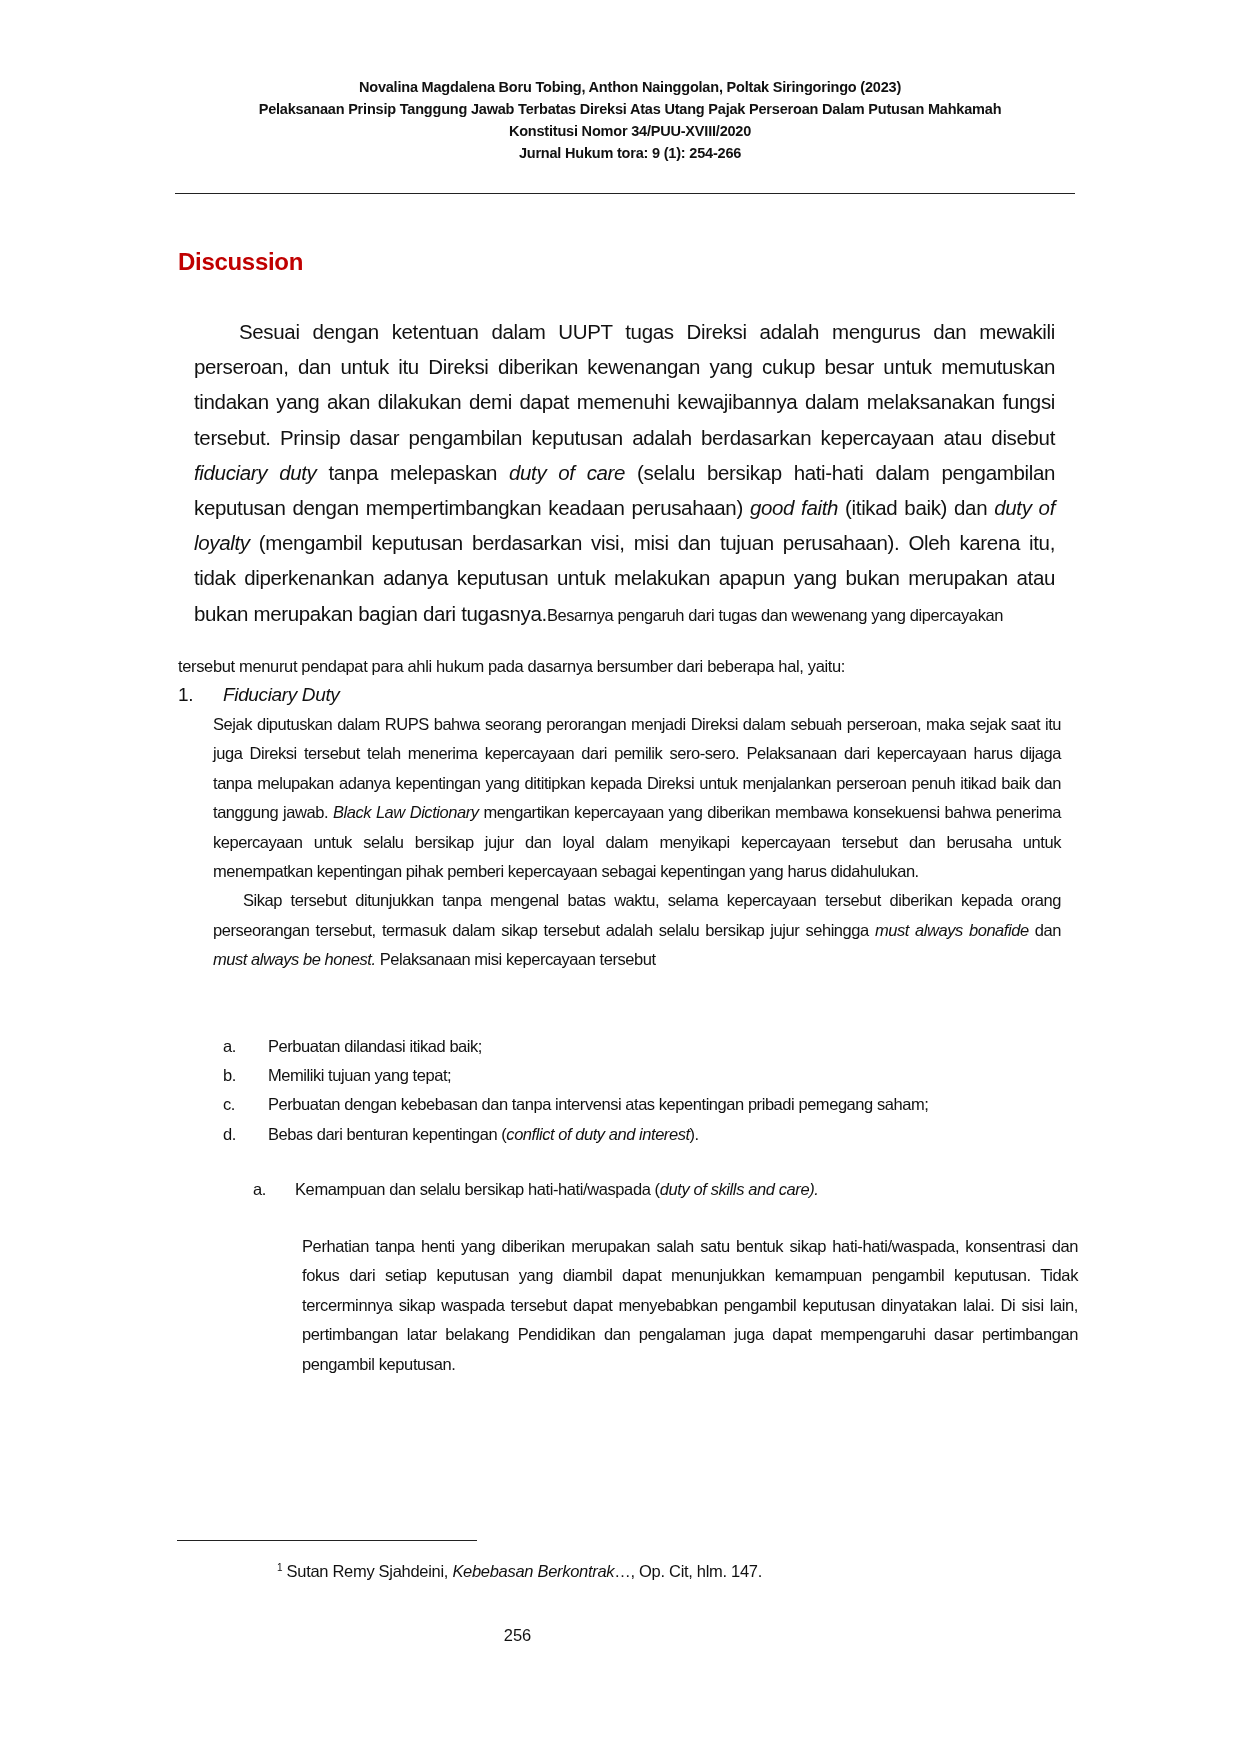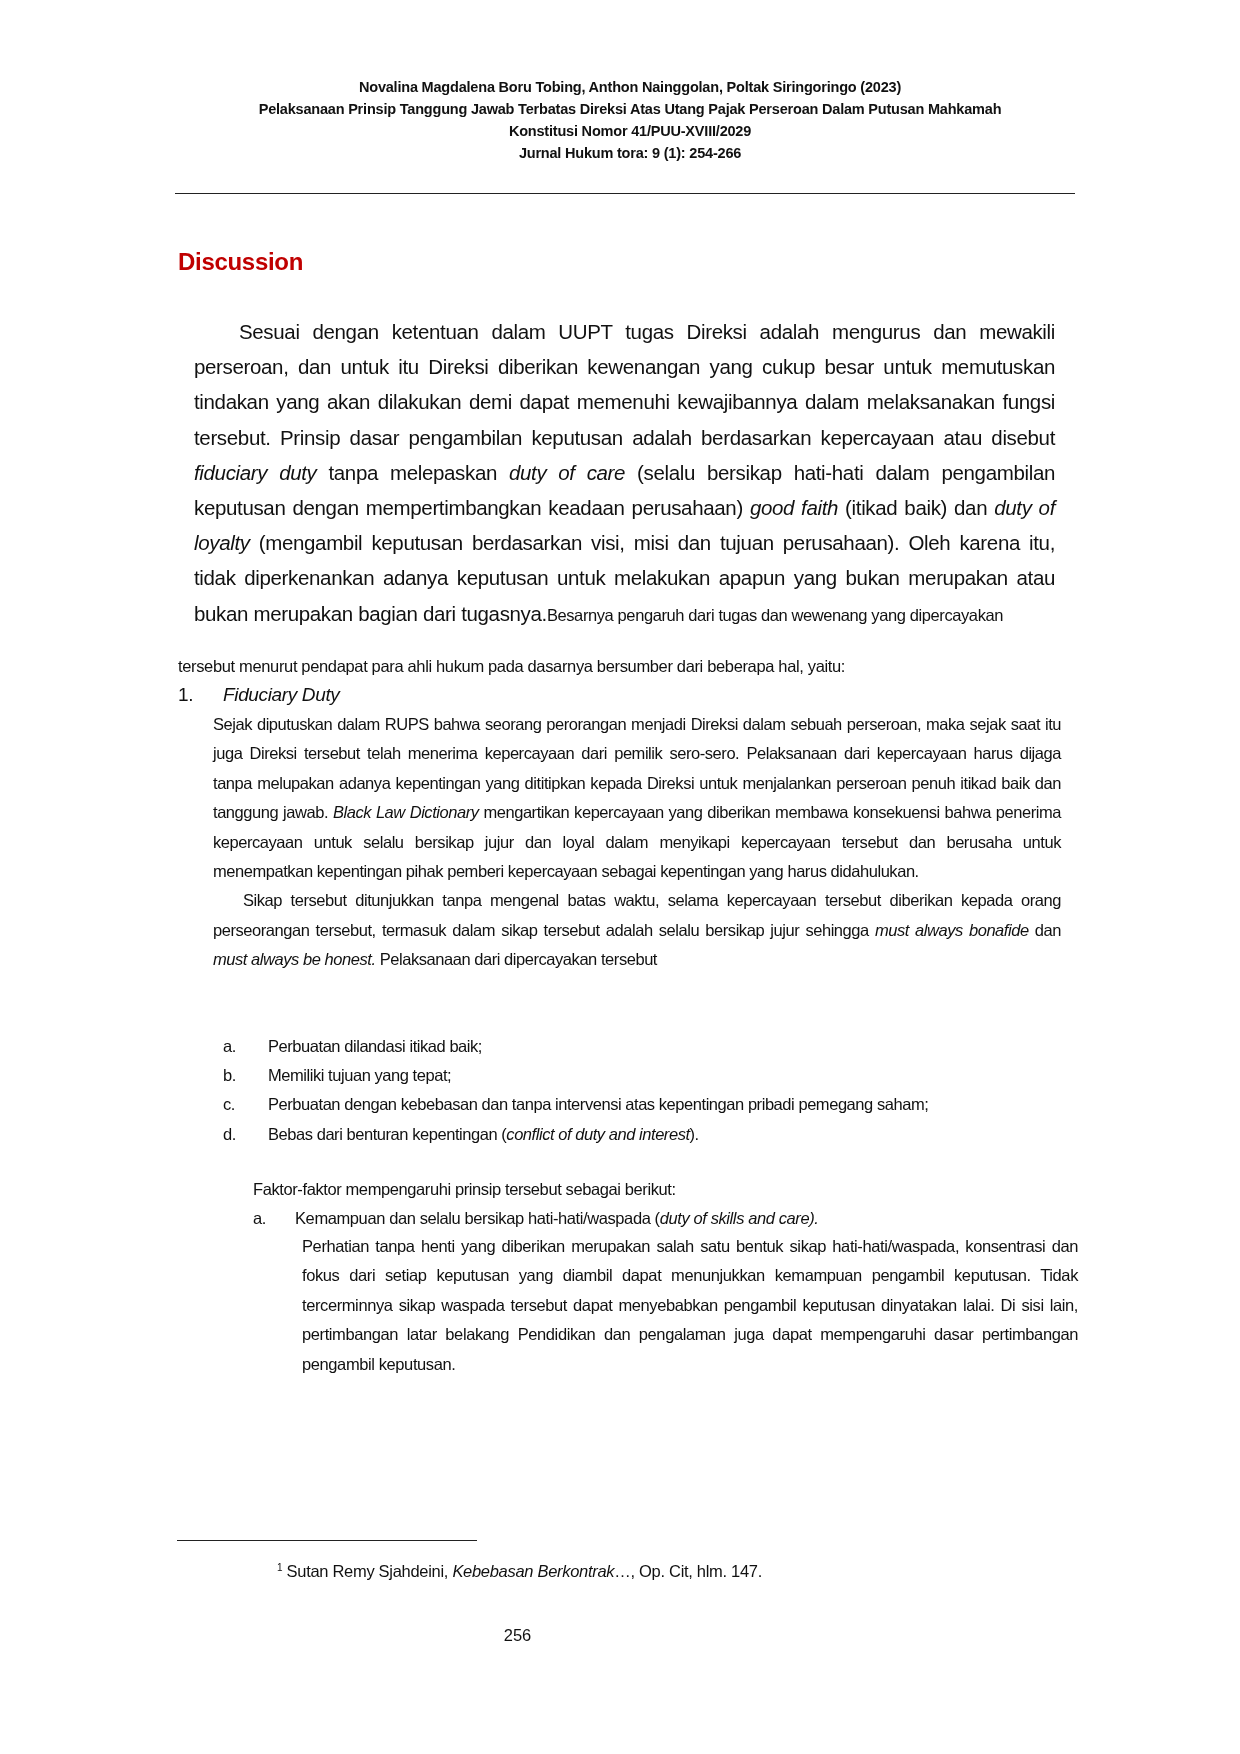--- a/index.html
+++ b/index.html
@@ -30,40 +30,40 @@
   .footnote { position: absolute; left: 277px; top: 1559px; font-size: 16.5px; line-height: 24px; letter-spacing: -0.3px; white-space: nowrap; }
   .page-num { position: absolute; left: 0; width: 1035px; top: 1626px; text-align: center; font-size: 16.5px; }
   i { font-style: italic; }
 </style>
 </head>
 <body>
 
 <div class="header">
   <div>Novalina Magdalena Boru Tobing, Anthon Nainggolan, Poltak Siringoringo (2023)</div>
   <div>Pelaksanaan Prinsip Tanggung Jawab Terbatas Direksi Atas Utang Pajak Perseroan Dalam Putusan Mahkamah</div>
-  <div>Konstitusi Nomor 41/PUU-XVIII/2029</div>
+  <div>Konstitusi Nomor 34/PUU-XVIII/2020</div>
   <div>Jurnal Hukum tora: 9 (1): 254-266</div>
 </div>
 <div class="header-rule"></div>
 
 <div class="heading">Discussion</div>
 
 <div class="intro">
   <p><span>Sesuai dengan ketentuan dalam UUPT tugas Direksi adalah mengurus dan mewakili perseroan, dan untuk itu Direksi diberikan kewenangan yang cukup besar untuk memutuskan tindakan yang akan dilakukan demi dapat memenuhi kewajibannya dalam melaksanakan fungsi tersebut. Prinsip dasar pengambilan keputusan adalah berdasarkan kepercayaan atau disebut </span><i>fiduciary duty</i><span> tanpa melepaskan </span><i>duty of care</i><span> (selalu bersikap hati-hati dalam pengambilan keputusan dengan mempertimbangkan keadaan perusahaan) </span><i>good faith</i><span> (itikad baik) dan </span><i>duty of loyalty</i><span> (mengambil keputusan berdasarkan visi, misi dan tujuan perusahaan). Oleh karena itu, tidak diperkenankan adanya keputusan untuk melakukan apapun yang bukan merupakan atau bukan merupakan bagian dari tugasnya.</span><span class="small">Besarnya pengaruh dari tugas dan wewenang yang dipercayakan</span></p>
 </div>
 
 <div class="small-line" style="top:652px">tersebut menurut pendapat para ahli hukum pada dasarnya bersumber dari beberapa hal, yaitu:</div>
 
 <div class="numitem">
   <span class="num">1.</span><i>Fiduciary Duty</i>
 </div>
 
 <div class="para" style="top:710px">
   <p><span>Sejak diputuskan dalam RUPS bahwa seorang perorangan menjadi Direksi dalam sebuah perseroan, maka sejak saat itu juga Direksi tersebut telah menerima kepercayaan dari pemilik sero-sero. Pelaksanaan dari kepercayaan harus dijaga tanpa melupakan adanya kepentingan yang dititipkan kepada Direksi untuk menjalankan perseroan penuh itikad baik dan tanggung jawab. </span><i>Black Law Dictionary</i><span> mengartikan kepercayaan yang diberikan membawa konsekuensi bahwa penerima kepercayaan untuk selalu bersikap jujur dan loyal dalam menyikapi kepercayaan tersebut dan berusaha untuk menempatkan kepentingan pihak pemberi kepercayaan sebagai kepentingan yang harus didahulukan.</span></p>
-  <p class="indent"><span>Sikap tersebut ditunjukkan tanpa mengenal batas waktu, selama kepercayaan tersebut diberikan kepada orang perseorangan tersebut, termasuk dalam sikap tersebut adalah selalu bersikap jujur sehingga </span><i>must always bonafide</i><span> dan </span><i>must always be honest.</i><span> Pelaksanaan dari dipercayakan tersebut</span></p>
+  <p class="indent"><span>Sikap tersebut ditunjukkan tanpa mengenal batas waktu, selama kepercayaan tersebut diberikan kepada orang perseorangan tersebut, termasuk dalam sikap tersebut adalah selalu bersikap jujur sehingga </span><i>must always bonafide</i><span> dan </span><i>must always be honest.</i><span> Pelaksanaan misi kepercayaan tersebut</span></p>
 </div>
 
 <div class="list" style="top:1032px">
   <div class="row">
       <span class="mk">a.</span>
       <span>Perbuatan dilandasi itikad baik;</span>
     </div>
   <div class="row">
       <span class="mk">b.</span>
       <span>Memiliki tujuan yang tepat;</span>
@@ -72,21 +72,20 @@
       <span class="mk">c.</span>
       <span>Perbuatan dengan kebebasan dan tanpa intervensi atas kepentingan pribadi pemegang saham;</span>
     </div>
   <div class="row">
       <span class="mk">d.</span>
       <span><span>Bebas dari benturan kepentingan (</span><i>conflict of duty and interest</i><span>).</span></span>
     </div>
 </div>
 
 <div class="factors">
-  <div>Faktor-faktor mempengaruhi prinsip tersebut sebagai berikut:</div>
   <div class="row">
       <span class="mk">a.</span>
       <span><span>Kemampuan dan selalu bersikap hati-hati/waspada (</span><i>duty of skills and care).</i></span>
     </div>
 </div>
 
 <div class="fpara">
   <p>Perhatian tanpa henti yang diberikan merupakan salah satu bentuk sikap hati-hati/waspada, konsentrasi dan fokus dari setiap keputusan yang diambil dapat menunjukkan kemampuan pengambil keputusan. Tidak tercerminnya sikap waspada tersebut dapat menyebabkan pengambil keputusan dinyatakan lalai. Di sisi lain, pertimbangan latar belakang Pendidikan dan pengalaman juga dapat mempengaruhi dasar pertimbangan pengambil keputusan.</p>
 </div>
 

